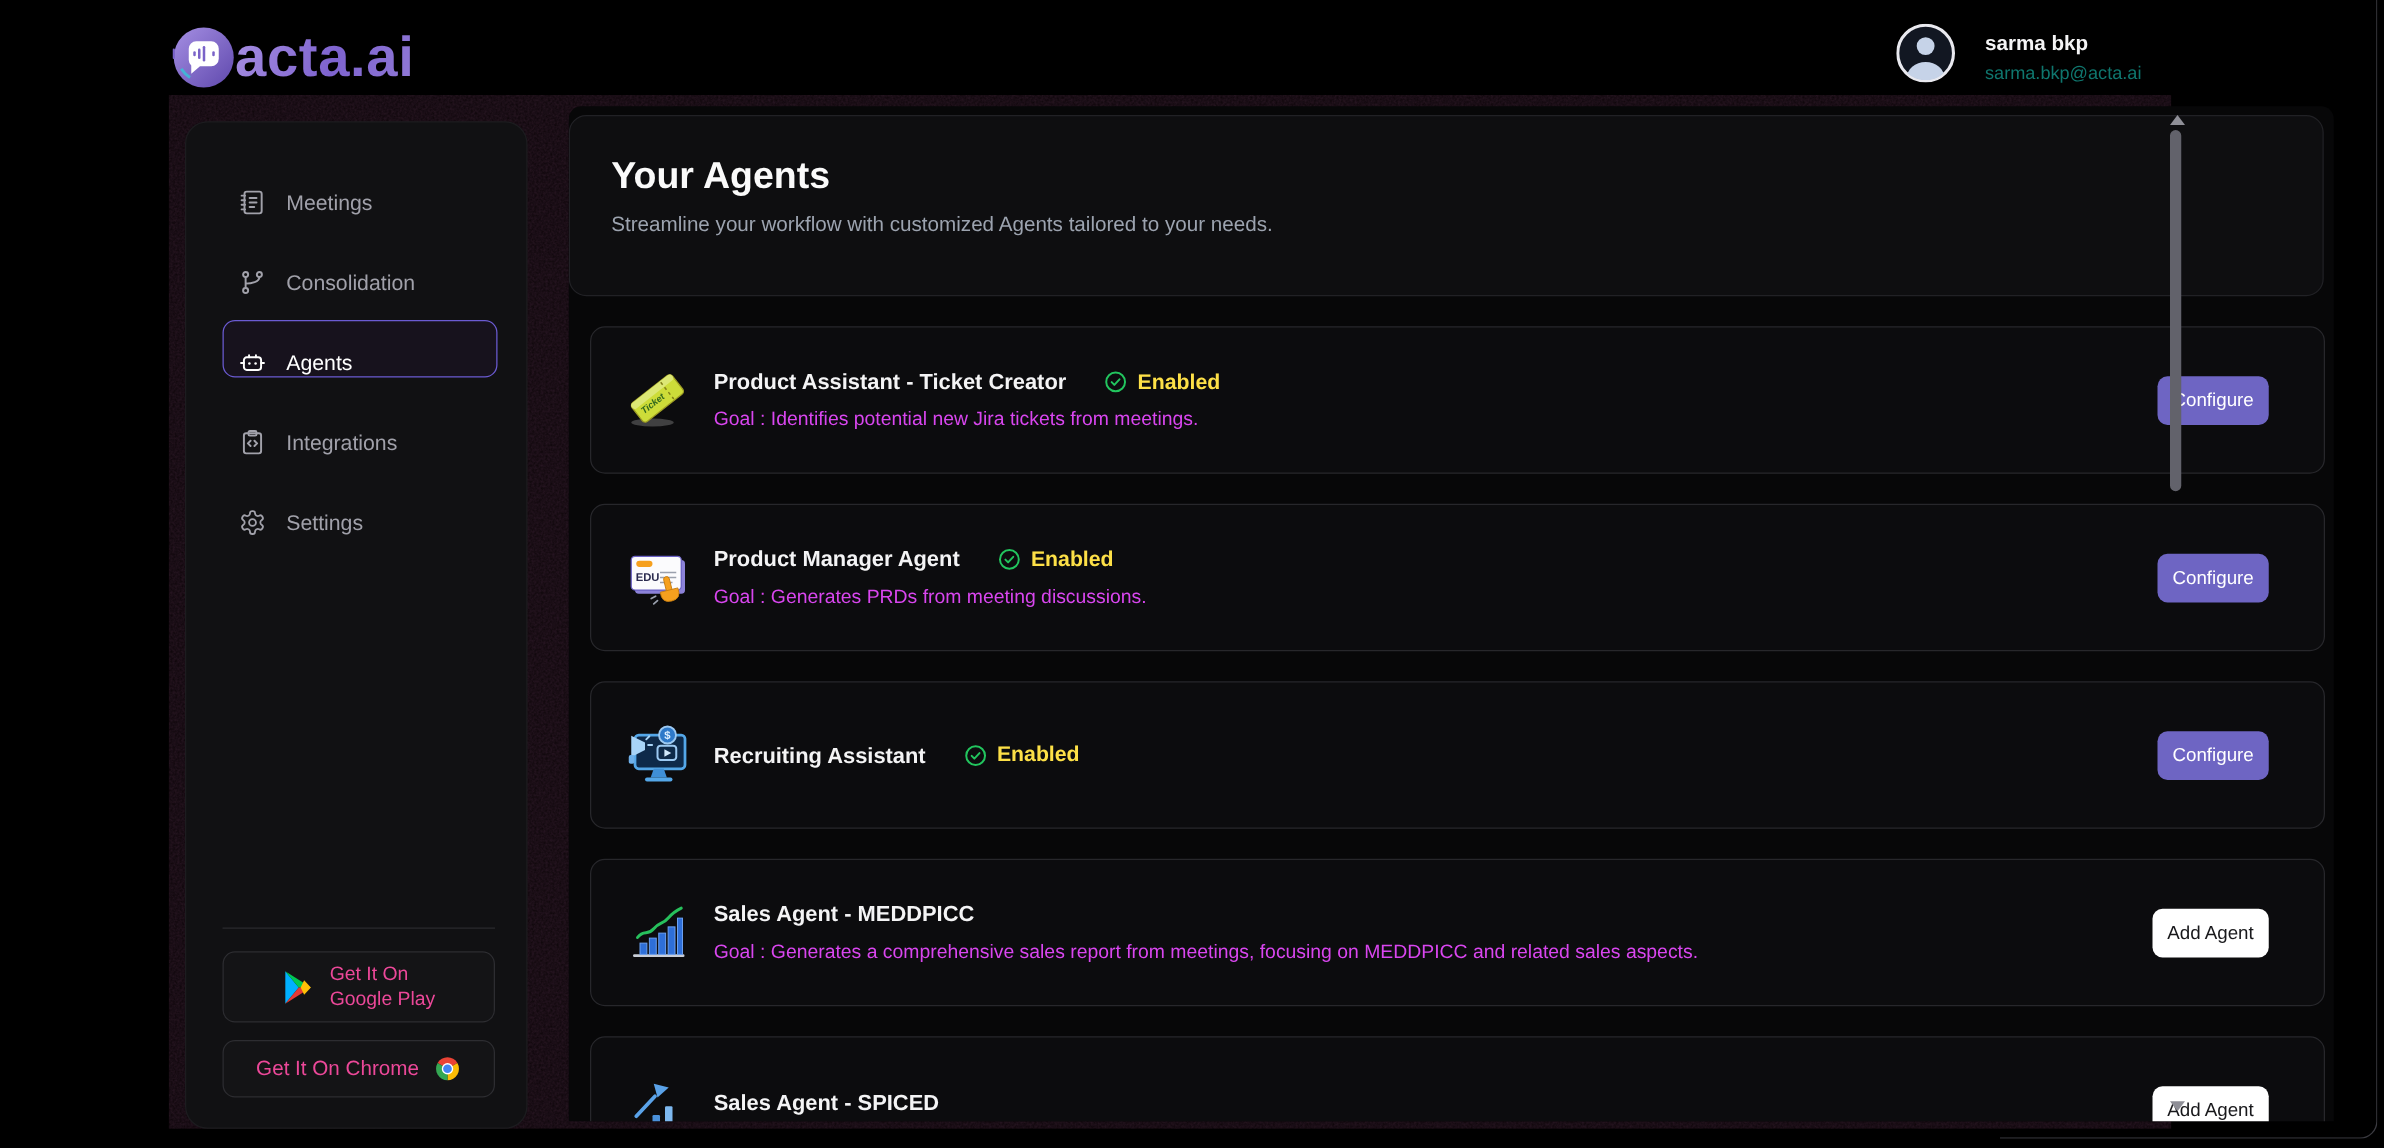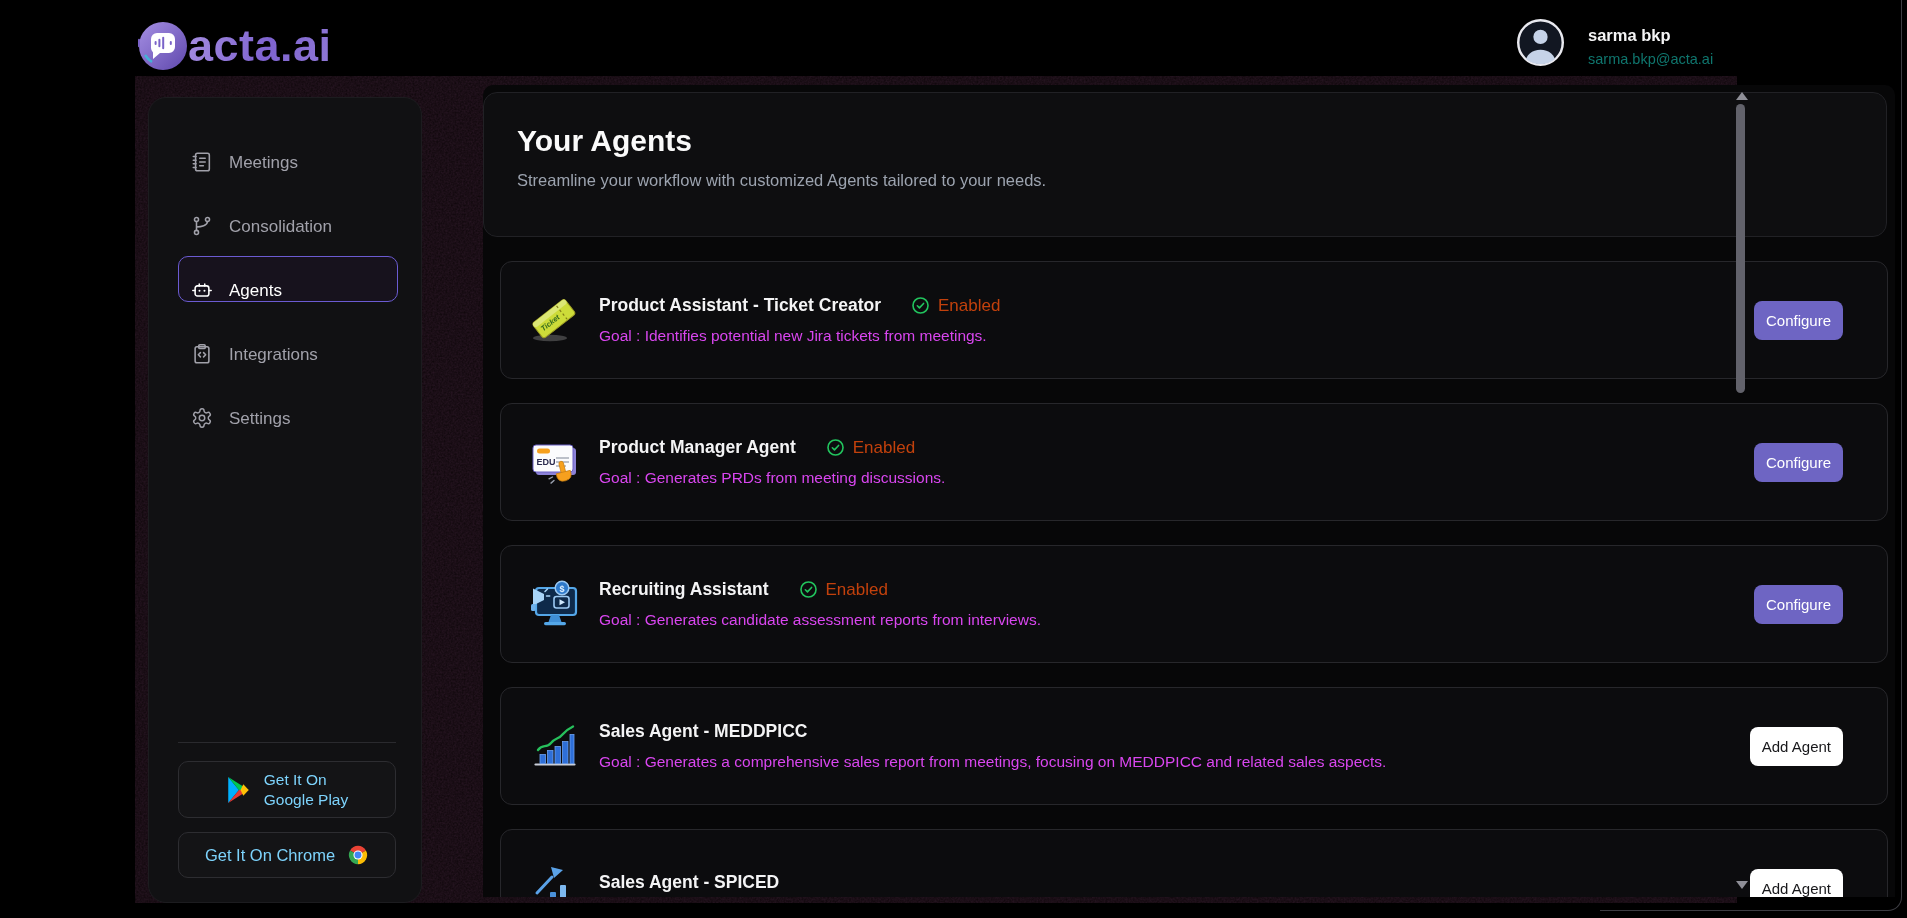--- a/index.html
+++ b/index.html
@@ -28,43 +28,43 @@
     border:1px solid #1c1c1f; border-radius:18px; z-index:3; }
   .nav { padding:30px 0 0 29px; }
   .nav-item { width:220px; height:46px; display:flex; align-items:flex-end; gap:16px;
     padding:0 12px; margin-bottom:18px; color:#a1a1aa; font-size:17px; border-radius:10px;
     border:1px solid transparent; cursor:pointer; }
   .nav-item svg { width:22px; height:22px; flex:0 0 22px; }
   .nav-item.active { background:#17121d; border-color:#6b5bd2; color:#fff; font-weight:500; }
   .sidebar-bottom { position:absolute; left:29px; right:25px; bottom:24px; }
   .sb-divider { height:1px; background:#2a2a2e; margin-bottom:18px; }
   .store-btn { width:100%; border:1px solid #2d2d31; background:#141416; border-radius:10px;
-    display:flex; align-items:center; justify-content:center; gap:12px; color:#7dd3fc; cursor:pointer; }
+    display:flex; align-items:center; justify-content:center; gap:12px; color:#ec4899; cursor:pointer; }
   .store-btn.play { height:57px; margin-bottom:14px; }
   .store-btn.chrome { height:46px; }
   .store-two-line { text-align:left; font-size:15.5px; line-height:1.25; }
   .store-one-line { font-size:16.5px; }
 
   
   .main { left:455px; top:85px; width:1412px; height:812px; background:#070708;
-    border-radius:10px 10px 0 0; z-index:3; overflow:hidden;margin-left:28px; }
+    border-radius:10px 10px 0 0; z-index:3; overflow:hidden; }
   .header-card { margin:7px 8px 0 0; height:145px; background:#0e0e10;
     border:1px solid #212125; border-radius:14px; padding:31px 0 0 33px; }
   .page-title { font-size:30px; font-weight:700; color:#fafafa; }
   .page-subtitle { font-size:16.5px; color:#9ca3af; margin-top:13px; }
   .agents-list { margin:24px 7px 0 17px; }
   .agent-card { height:118px; margin-bottom:24px; background:#0c0c0e; border:1px solid #27272b;
     border-radius:12px; display:flex; align-items:center; padding:0 44px 0 26px; }
   .agent-icon { width:54px; height:54px; flex:0 0 54px; }
   .agent-icon svg { width:54px; height:54px; }
   .agent-info { flex:1; margin-left:18px; min-width:0; }
   .agent-title-row { display:flex; }
   .agent-name { font-size:17.5px; font-weight:600; color:#f4f4f5; }
   .agent-status { display:flex; align-items:center; gap:8px; margin-left:30px; }
-  .status-label { font-size:17px; font-weight:400; color:#c2410c; }
+  .status-label { font-size:17px; font-weight:700; color:#fde047; }
   .agent-goal { font-size:15.5px; color:#d946ef; margin-top:11px; }
   .agent-action { border:none; border-radius:8px; font-size:15px; font-weight:500;
     padding:11px 12px; cursor:pointer; font-family:"Liberation Sans", sans-serif; white-space:nowrap; }
   .btn-configure { background:#6e65c3; color:#fff; }
   .btn-add { background:#ffffff; color:#18181b; }
 
   
   .scroll-up { left:1736px; top:92px; width:0; height:0; border-left:6px solid transparent;
     border-right:6px solid transparent; border-bottom:8px solid #8f8f97; z-index:4; cursor:pointer; }
   .scroll-down { left:1736px; top:881px; width:0; height:0; border-left:6px solid transparent;
@@ -287,21 +287,20 @@
       <div class="agent-title-row">
         <span class="agent-name">Recruiting Assistant</span>
         <span class="agent-status">
           <svg width="19" height="19" viewBox="0 0 24 24" fill="none" stroke="#22c55e" stroke-width="2" stroke-linecap="round" stroke-linejoin="round">
             <circle cx="12" cy="12" r="9.5"></circle>
                 <path d="M8 12.3l2.7 2.7 5.2-5.6"></path>
           </svg>
           <span class="status-label">Enabled</span>
         </span>
       </div>
-      <div class="agent-goal">Goal : Generates candidate assessment reports from interviews.</div>
     </div>
     <button class="agent-action btn-configure">Configure</button>
   </div>
       <div class="agent-card">
     <span class="agent-icon"><svg viewBox="0 0 54 54">
             <path d="M8.5 45.5 h39" stroke="#c9ced8" stroke-width="2.2" stroke-linecap="round"></path>
             <g fill="#2e6fd8" stroke="#6ba0f0" stroke-width=".8">
               <rect x="13" y="35.5" width="5.5" height="9"></rect>
               <rect x="20.5" y="31.5" width="5.5" height="13"></rect>
               <rect x="28" y="27.5" width="5.5" height="17"></rect>

